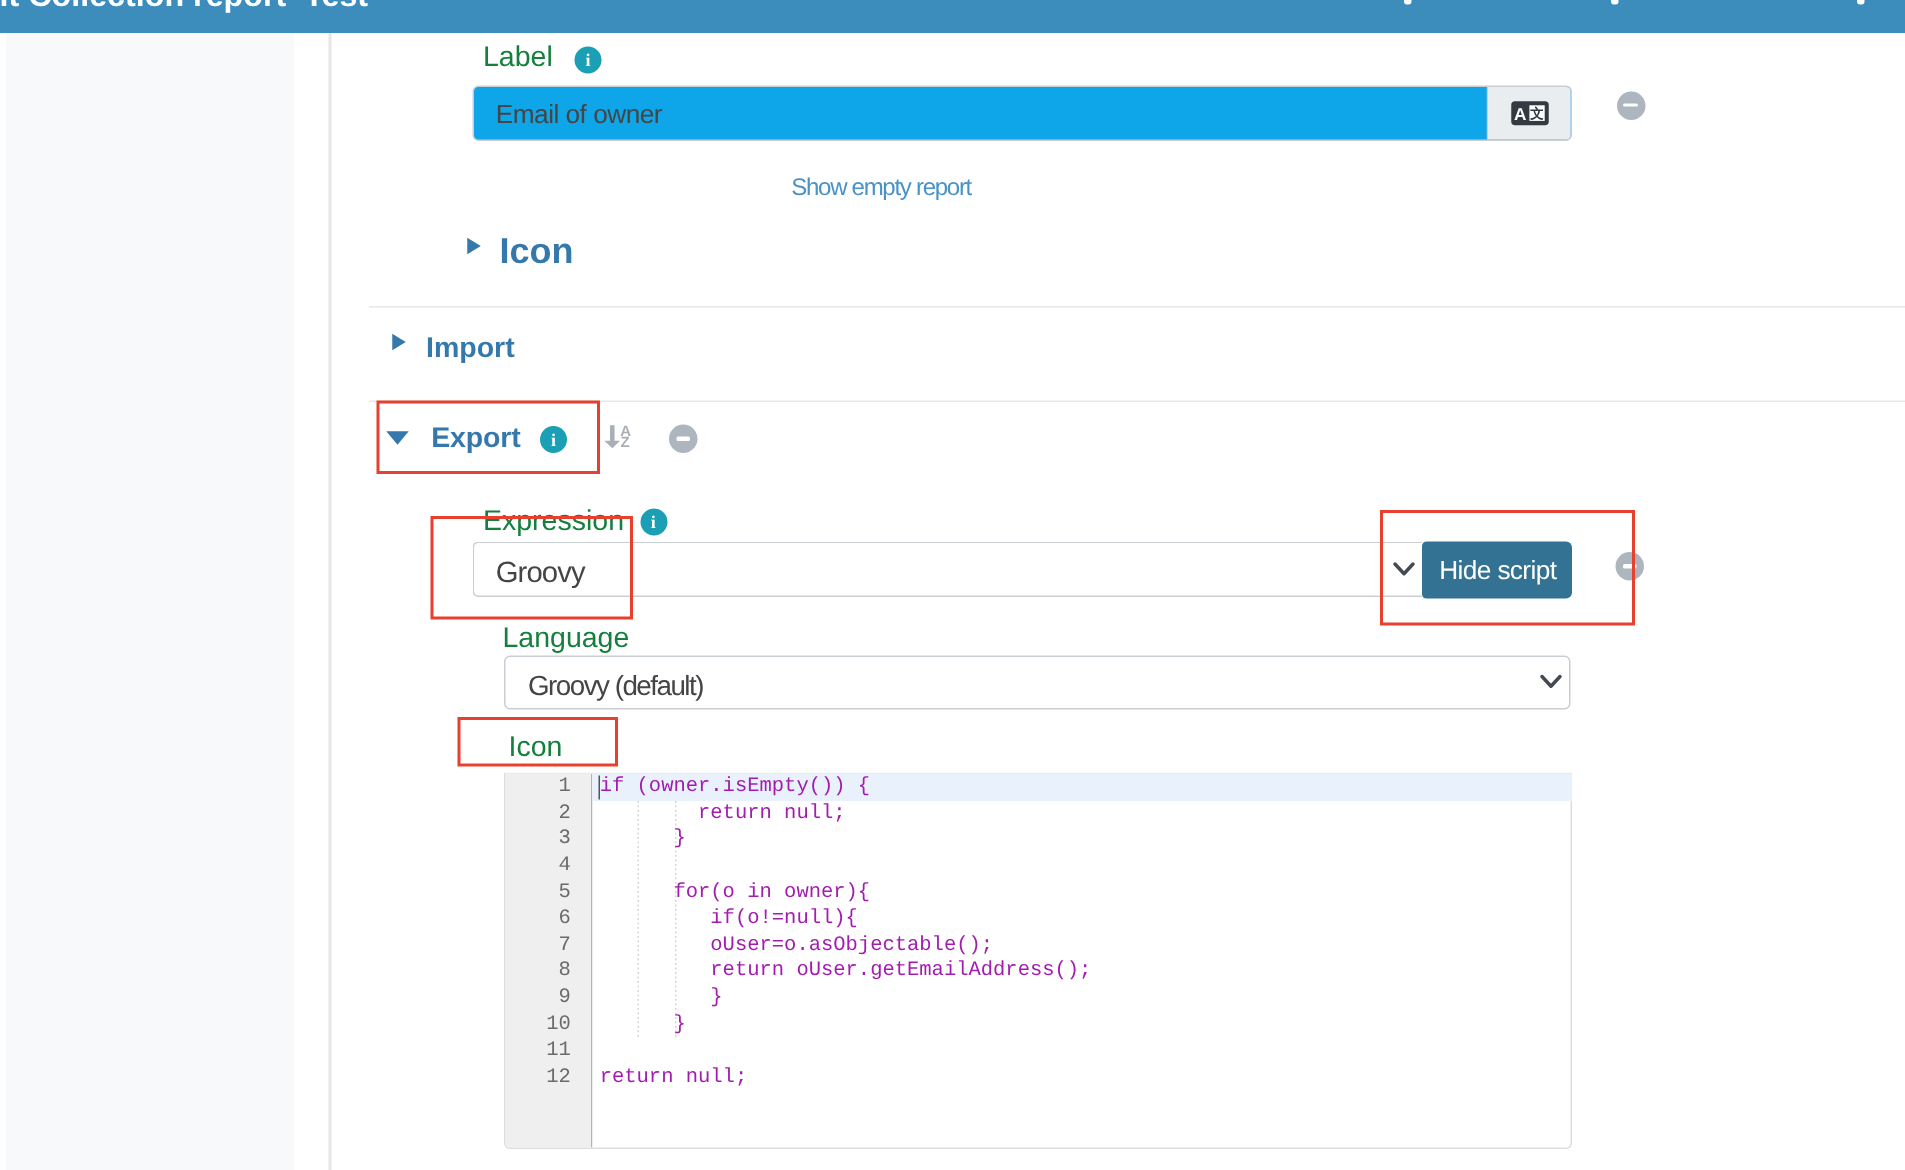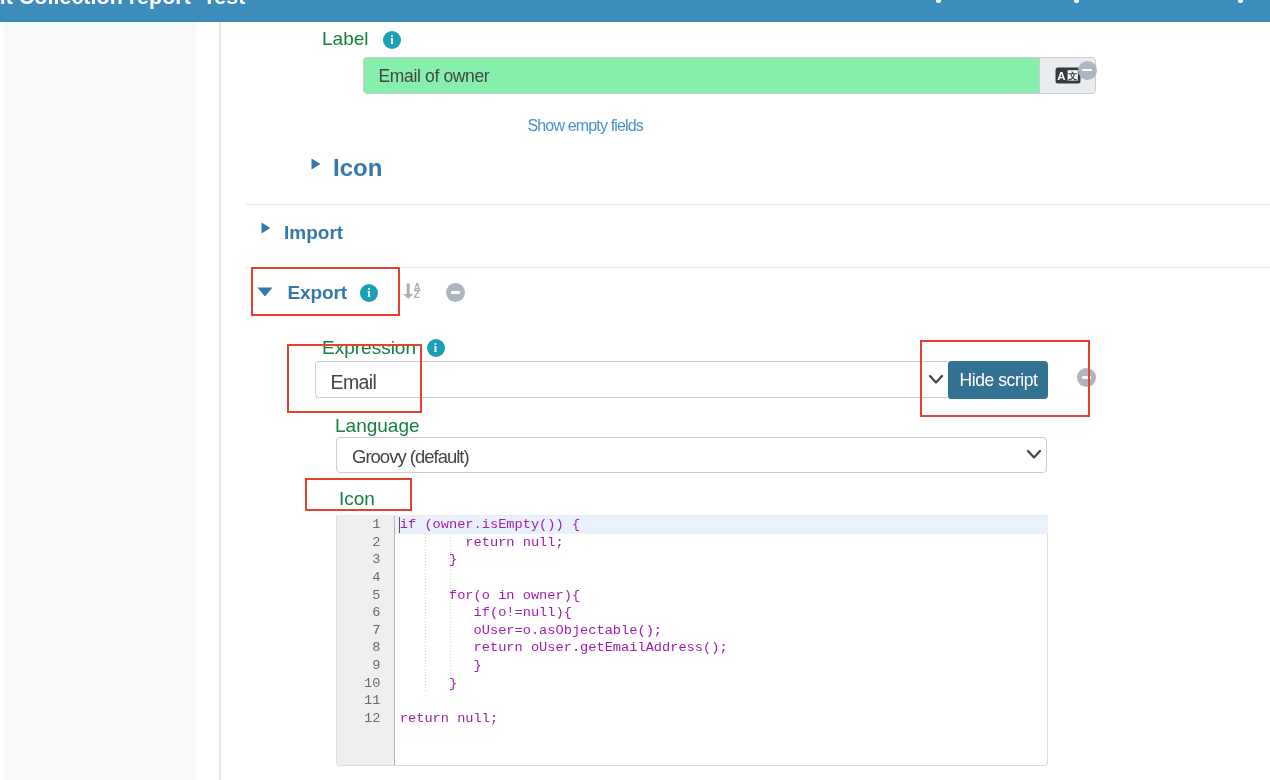--- a/index.html
+++ b/index.html
@@ -31,35 +31,35 @@
   <div class="abs" style="left:4px;top:22px;width:192px;height:758px;background:#f7f9fa;"></div>
 
   <div class="abs" style="left:219px;top:22px;width:2px;height:758px;background:#e6e6e8;"></div>
 
   <div class="hr" style="left:246px;top:204px;width:1024px;"></div>
   <div class="hr" style="left:246px;top:267px;width:1024px;"></div>
 
   <div class="abs lbl" style="left:322px;top:29px;">Label</div>
   <div class="infoc" style="left:383px;top:31.3px;">i</div>
 
-  <div class="abs" style="left:315px;top:57px;width:733px;height:36.5px;box-sizing:border-box;border:1px solid #c9ced3;border-radius:4px;background:#86efac;margin-left:48px;">
+  <div class="abs" style="left:315px;top:57px;width:733px;height:36.5px;box-sizing:border-box;border:1px solid #c9ced3;border-radius:4px;background:#0ea5e9;">
     <div class="abs" style="left:14.5px;top:7.8px;font-size:17.5px;color:#454545;letter-spacing:-0.35px;">Email of owner</div>
     <div class="abs" style="right:0;top:0;width:55px;height:34.5px;background:#eaedf0;border-left:1px solid #c9ced3;border-radius:0 3px 3px 0;">
 
       <svg class="abs" style="left:15px;top:8.5px;" width="26" height="17" viewBox="0 0 26 17">
         <rect x="0.5" y="0.5" width="25" height="16" rx="2.5" fill="#333a41"></rect>
         <text x="6.5" y="13" font-family="Liberation Sans" font-size="11.5" font-weight="bold" fill="#fff" text-anchor="middle">A</text>
         <rect x="12.6" y="3.2" width="10.2" height="10.4" fill="#fff"></rect>
         <text x="17.7" y="11.6" font-family="Liberation Sans" font-size="9" font-weight="bold" fill="#333a41" text-anchor="middle">文</text>
       </svg>
     </div>
   </div>
   <div class="minusc" style="left:1077.5px;top:60.5px;"></div>
 
-  <div class="abs" style="left:527.5px;top:117.8px;font-size:16px;color:#4992c5;letter-spacing:-0.85px;line-height:1;">Show empty fields</div>
+  <div class="abs" style="left:527.5px;top:117.8px;font-size:16px;color:#4992c5;letter-spacing:-0.85px;line-height:1;">Show empty report</div>
 
   <svg class="abs" style="left:311px;top:157.5px;" width="10" height="12" viewBox="0 0 10 12">
       <polygon points="0.5,0.5 0.5,11.5 9.5,6" fill="#3579ac"></polygon>
     </svg>
   <div class="abs hd" style="left:333px;top:156.2px;font-size:24px;">Icon</div>
 
   <svg class="abs" style="left:260.5px;top:221.5px;" width="10" height="12" viewBox="0 0 10 12">
       <polygon points="0.5,0.5 0.5,11.5 9.5,6" fill="#3579ac"></polygon>
     </svg>
   <div class="abs hd" style="left:284px;top:223px;">Import</div>
@@ -76,21 +76,21 @@
     <text x="15.2" y="7.7" font-family="Liberation Sans" font-size="10" font-weight="bold" fill="#a9afb6" text-anchor="middle">A</text>
     <text x="14.7" y="15.3" font-family="Liberation Sans" font-size="10" font-weight="bold" fill="#a9afb6" text-anchor="middle">Z</text>
   </svg>
   <div class="minusc" style="left:446px;top:283px;"></div>
   <div class="redbox" style="left:250.5px;top:266.5px;width:145px;height:45px;"></div>
 
   <div class="abs lbl" style="left:322px;top:337.5px;">Expression</div>
   <div class="infoc" style="left:426.5px;top:338.8px;">i</div>
 
   <div class="sel" style="left:315px;top:361px;width:633px;height:37px;box-sizing:border-box;border-radius:4px 0 0 4px;border-right:none;">
-    <div class="abs" style="left:14.5px;top:9.3px;font-size:19.5px;color:#454545;letter-spacing:-0.6px;">Email</div>
+    <div class="abs" style="left:14.5px;top:9.3px;font-size:19.5px;color:#454545;letter-spacing:-0.6px;">Groovy</div>
     <svg class="abs" style="right:4px;top:12px;" width="16" height="11" viewBox="0 0 16 11">
         <polyline points="2,2 8,8.5 14,2" fill="none" stroke="#434a51" stroke-width="2.3" stroke-linecap="round" stroke-linejoin="round"></polyline>
       </svg>
   </div>
   <div class="abs" style="left:948px;top:361px;width:100px;height:38px;background:#337293;border-radius:3px 4px 4px 3px;"></div>
   <div class="abs" style="left:959.5px;top:372px;font-size:17.5px;color:#fff;letter-spacing:-0.42px;line-height:1;">Hide script</div>
   <div class="minusc" style="left:1077px;top:368px;"></div>
   <div class="redbox" style="left:287px;top:344px;width:131px;height:65px;"></div>
   <div class="redbox" style="left:920px;top:340px;width:166px;height:73px;"></div>
 

